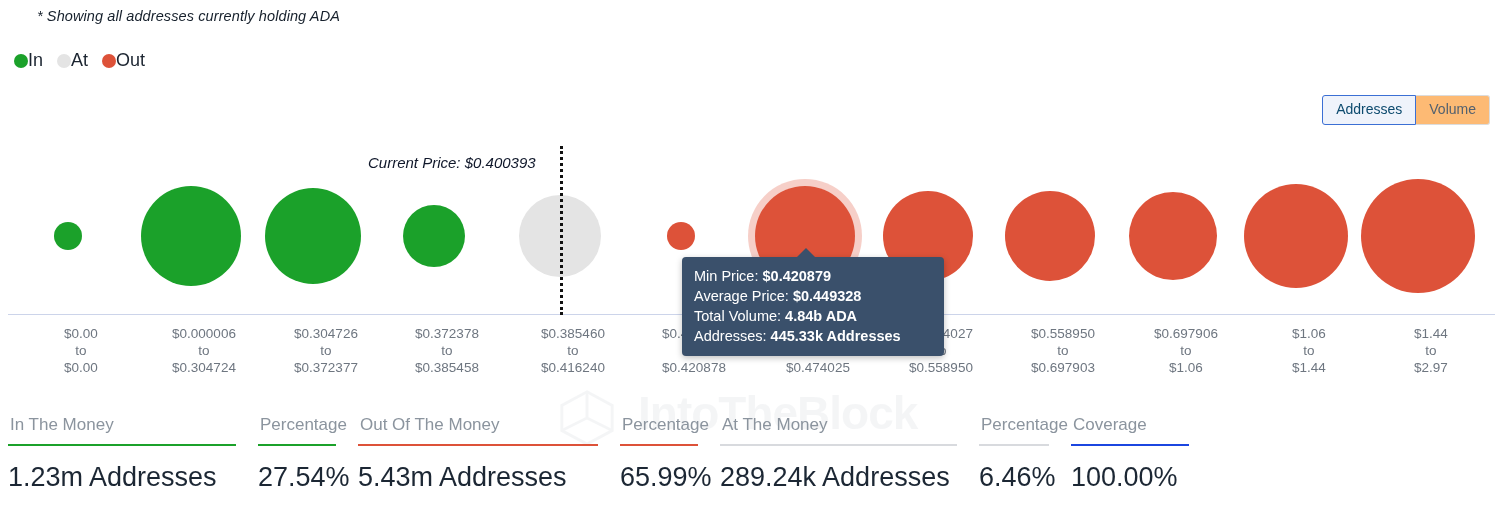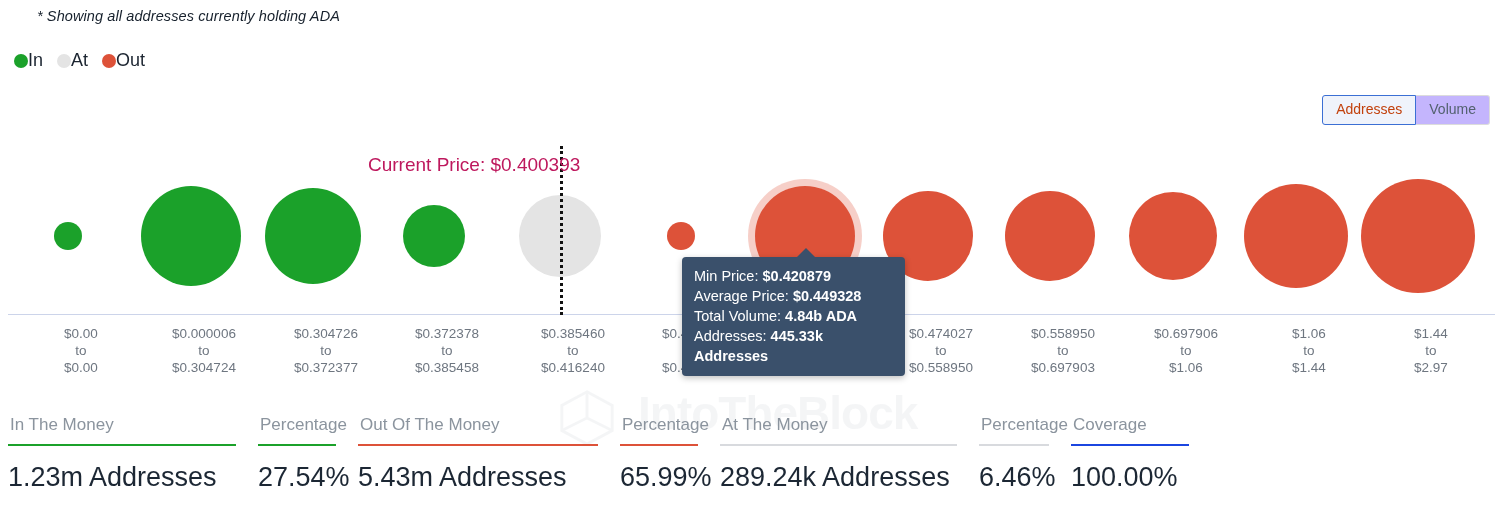--- a/index.html
+++ b/index.html
@@ -22,27 +22,27 @@
   
   .legend { position: absolute; left: 14px; top: 50px; display: flex; align-items: center; gap: 6px; }
   .legend-item { display: flex; align-items: center; margin-right: 8px; }
   .legend-dot { width: 14px; height: 14px; border-radius: 50%; display: block; }
   .legend-label { font-size: 18px; color: #1b2430; }
 
   
   .toggles { position: absolute; right: 13px; top: 95px; display: flex; }
   .toggle-btn {
     font-size: 14px; padding: 6px 13px 7px 13px;
-    background: #c4b5fd; color: #53616f;
+    background: #fdba74; color: #53616f;
     border: 1px solid #dcdcdc;
     font-family: "Liberation Sans", sans-serif;
     cursor: pointer; line-height: 1.1;
   }
   .toggle-btn.active {
-    background: #eff3fb; color: #c2410c;
+    background: #eff3fb; color: #0c4a6e;
     border: 1px solid #3b6fd4;
     border-radius: 3px 0 0 3px;
     position: relative; z-index: 2;
   }
   .toggle-btn:last-child { border-radius: 0 3px 3px 0; border-left: none; }
 
   
   .plot { position: absolute; left: 0; top: 140px; width: 1503px; height: 175px; }
   .plot-baseline {
     position: absolute; left: 8px; right: 8px; bottom: 0; height: 1px;
@@ -50,21 +50,21 @@
   }
   .bubble { position: absolute; border-radius: 50%; }
   .bubble-halo { position: absolute; border-radius: 50%; }
 
   
   .price-line {
     position: absolute; top: 6px; height: 169px; width: 0;
     border-left: 3px dotted #111111;
   }
   .price-label {
-    position: absolute; font-size: 19px; color: #be185d;
+    position: absolute; font-style: italic; font-size: 15px; color: #0f172a;
     white-space: nowrap;
   }
 
   
   .watermark {
     position: absolute; left: 556px; top: 246px;
     display: flex; align-items: flex-start; gap: 20px;
     opacity: .10; pointer-events: none;
   }
   .wm-text { font-size: 46px; font-weight: 700; color: #9aa4b0; letter-spacing: -1px; }
@@ -242,20 +242,20 @@
         <div class="stat-rule" style="background: rgb(216, 218, 222); width: 70px;"></div>
         <div class="stat-value">6.46%</div>
       </div>
       <div class="stat" style="width: 140px;">
         <div class="stat-label">Coverage</div>
         <div class="stat-rule" style="background: rgb(27, 70, 224); width: 118px;"></div>
         <div class="stat-value">100.00%</div>
       </div>
     </div>
 
-<div style="position: absolute; left: 682px; top: 257px; width: 223px; background: rgb(58, 80, 107); border-radius: 4px; padding: 9px 12px 10px; color: rgb(255, 255, 255); font-size: 14.5px; line-height: 20px; box-shadow: rgba(0, 0, 0, 0.25) 0px 2px 6px; z-index: 50;">
+<div style="position: absolute; left: 682px; top: 257px; width: 262px; background: rgb(58, 80, 107); border-radius: 4px; padding: 9px 12px 10px; color: rgb(255, 255, 255); font-size: 14.5px; line-height: 20px; box-shadow: rgba(0, 0, 0, 0.25) 0px 2px 6px; z-index: 50;">
       <div style="position: absolute; left: 114px; top: -9px; width: 0px; height: 0px; border-left: 10px solid transparent; border-right: 10px solid transparent; border-bottom: 10px solid rgb(58, 80, 107);"></div>
       <div><span>Min Price:</span> <span style="font-weight: 700;">$0.420879</span></div>
       <div><span>Average Price:</span> <span style="font-weight: 700;">$0.449328</span></div>
       <div><span>Total Volume:</span> <span style="font-weight: 700;">4.84b ADA</span></div>
       <div><span>Addresses:</span> <span style="font-weight: 700;">445.33k Addresses</span></div>
     </div>
   </div>
 
 </body></html>

